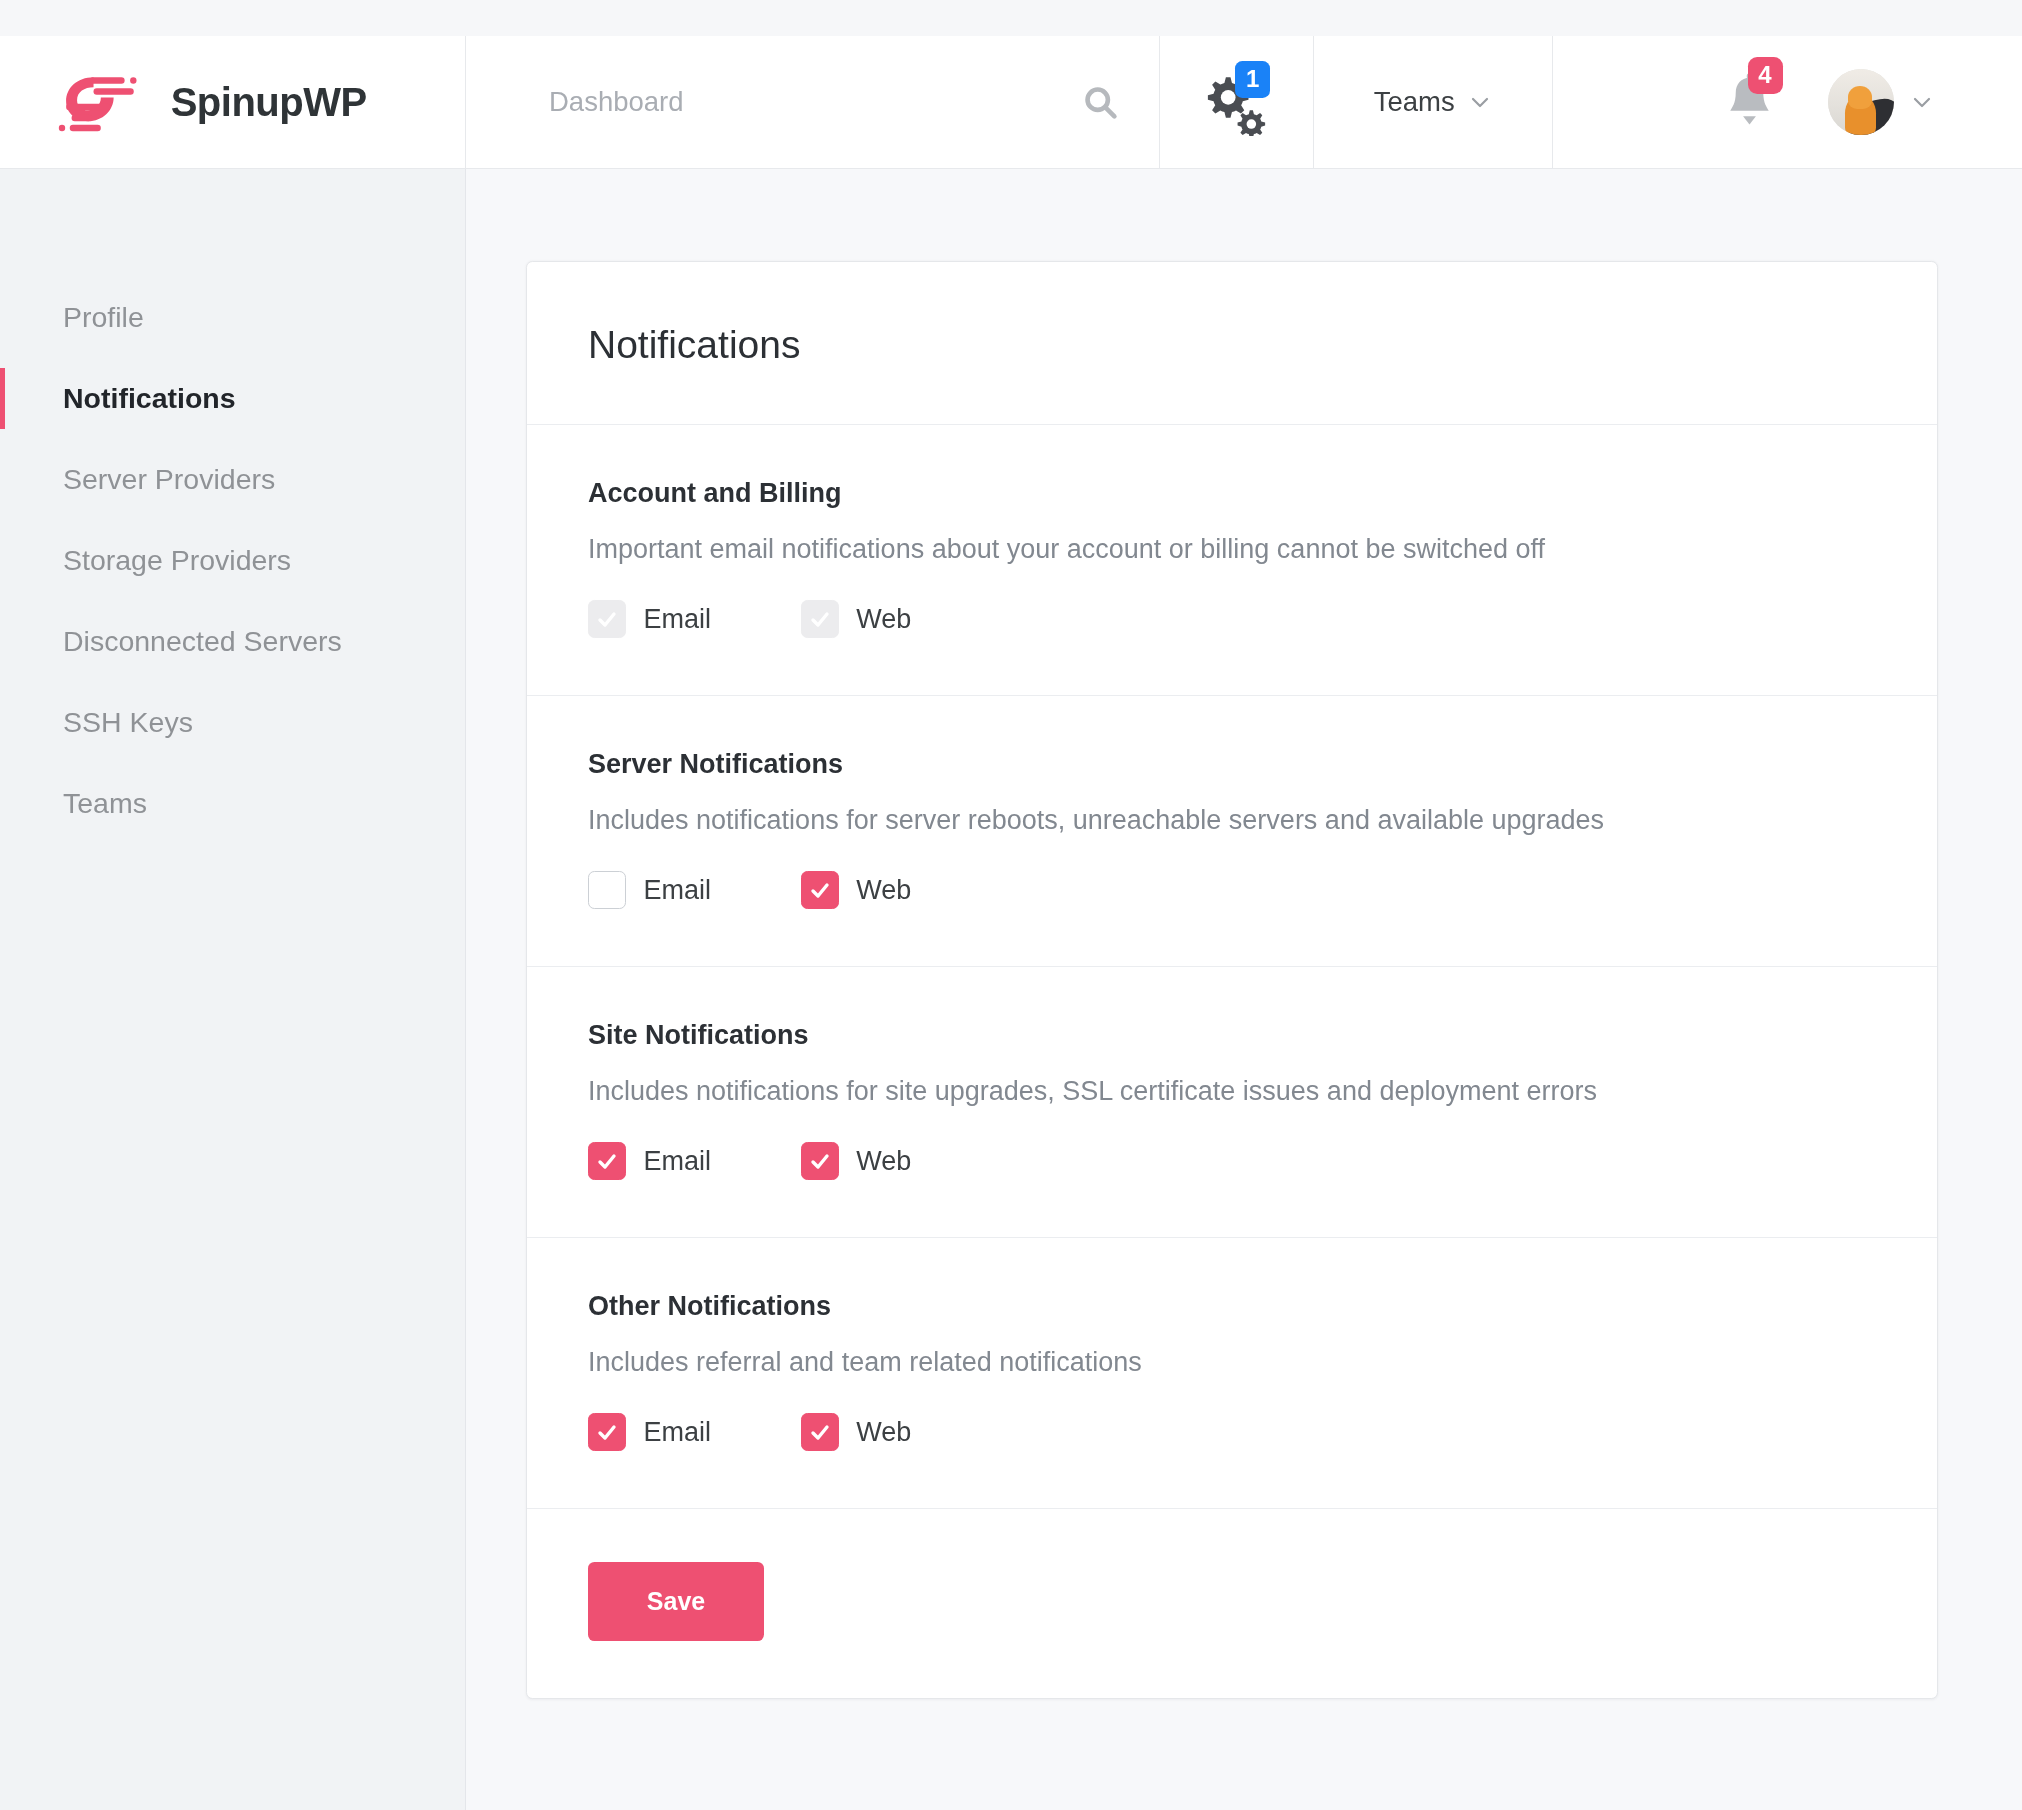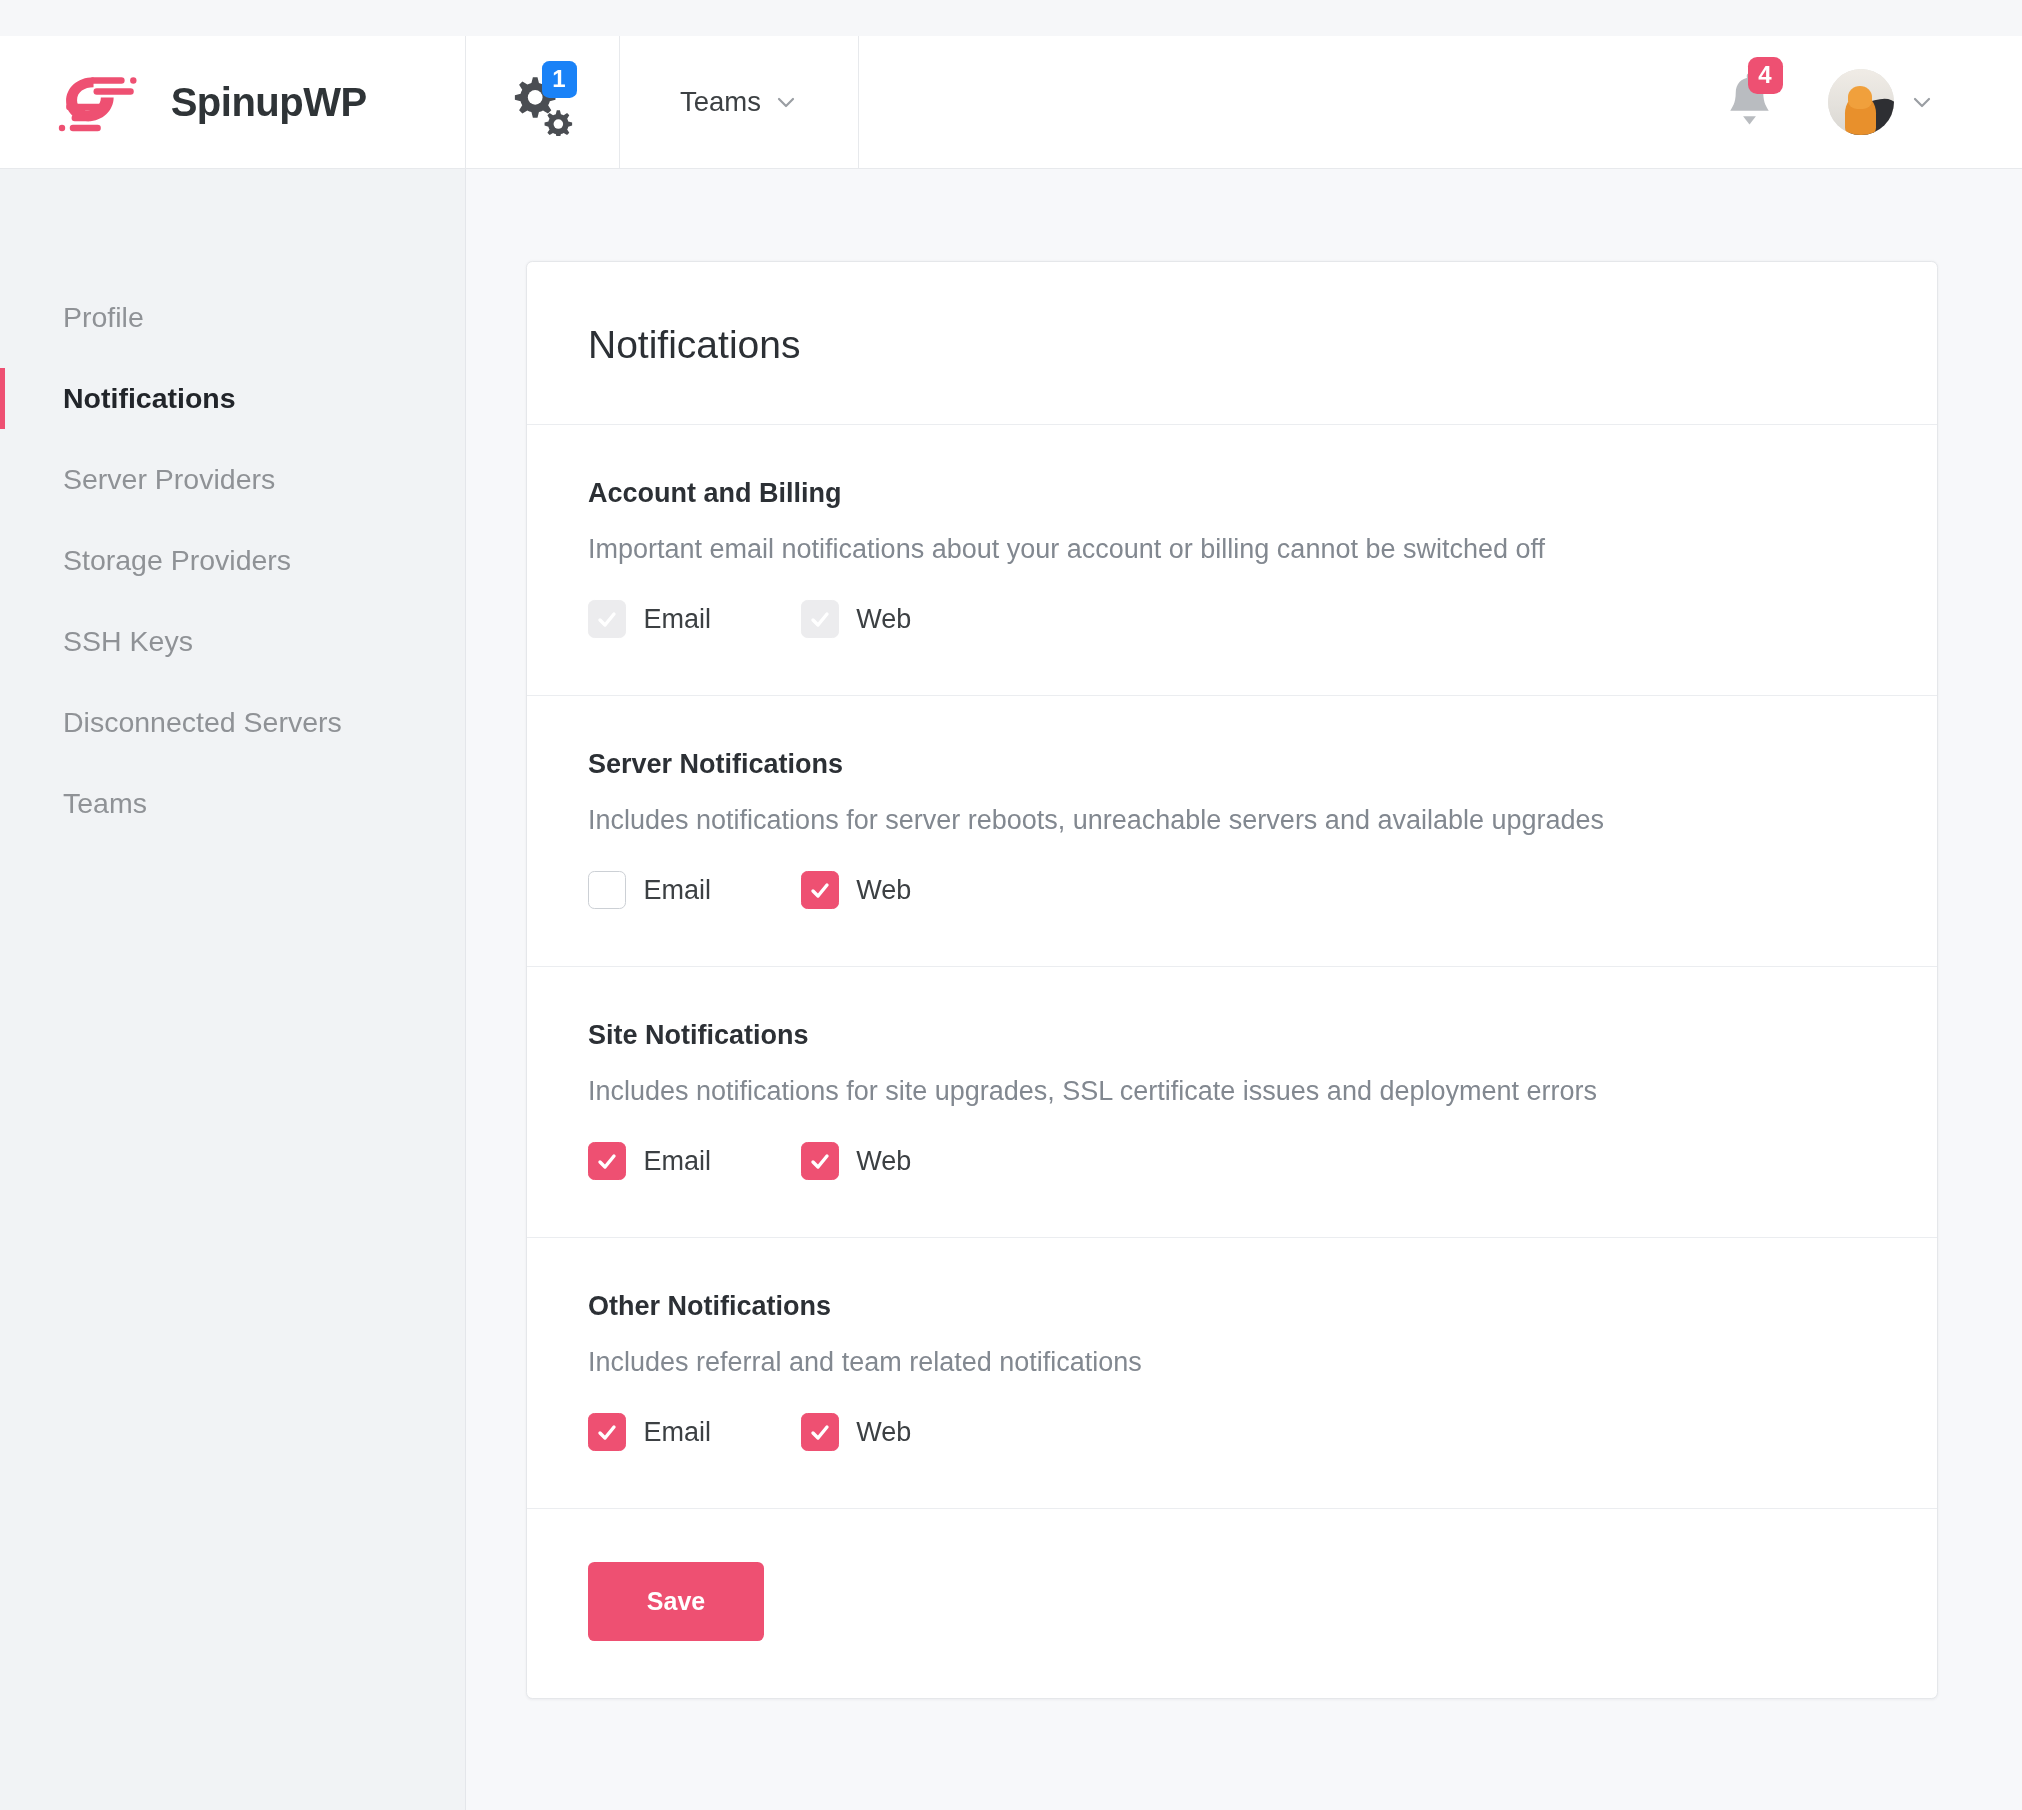--- a/index.html
+++ b/index.html
@@ -300,20 +300,29 @@
           <rect x="44" y="20" width="44" height="7" rx="3.5" fill="#ee5072"></rect>
           <rect x="14" y="37" width="48" height="7" rx="3.5" fill="#ee5072"></rect>
           <rect x="20" y="49" width="22" height="7" rx="3.5" fill="#ee5072"></rect>
           <rect x="18" y="60" width="34" height="7" rx="3.5" fill="#ee5072"></rect>
           <rect x="6" y="60" width="7" height="7" rx="3.5" fill="#ee5072"></rect>
         </svg>
       </div>
       <div class="brand-name">SpinupWP</div>
     </div>
 
+    <div class="search-zone">
+      <input class="search-input" type="text" value="" placeholder="Dashboard" style="">
+      <button class="search-icon-btn">
+        <svg viewBox="0 0 40 40" width="37" height="37">
+          <circle cx="17" cy="17" r="11" fill="none" stroke="#b6b9bd" stroke-width="5"></circle>
+          <line x1="25" y1="25" x2="35" y2="35" stroke="#b6b9bd" stroke-width="5" stroke-linecap="round"></line>
+        </svg>
+      </button>
+    </div>
 
     <div class="gear-zone">
       <div class="gear-wrap">
         <svg viewBox="0 0 78 74" width="72" height="68">
           <g fill="#4a4d52">
             <path d="M28 10 l5 0 1.6 6.2 a14 14 0 0 1 4.4 1.8 l5.4-3.4 3.6 3.6 -3.4 5.4 a14 14 0 0 1 1.8 4.4 l6.2 1.6 0 5 -6.2 1.6 a14 14 0 0 1 -1.8 4.4 l3.4 5.4 -3.6 3.6 -5.4-3.4 a14 14 0 0 1 -4.4 1.8 l-1.6 6.2 -5 0 -1.6-6.2 a14 14 0 0 1 -4.4-1.8 l-5.4 3.4 -3.6-3.6 3.4-5.4 a14 14 0 0 1 -1.8-4.4 l-6.2-1.6 0-5 6.2-1.6 a14 14 0 0 1 1.8-4.4 l-3.4-5.4 3.6-3.6 5.4 3.4 a14 14 0 0 1 4.4-1.8 Z"></path>
             <circle cx="30.5" cy="32" r="8" fill="#ffffff"></circle>
             <path d="M54 46 l3.4 0 1.1 4.2 a9.5 9.5 0 0 1 3 1.2 l3.7-2.3 2.4 2.4 -2.3 3.7 a9.5 9.5 0 0 1 1.2 3 l4.2 1.1 0 3.4 -4.2 1.1 a9.5 9.5 0 0 1 -1.2 3 l2.3 3.7 -2.4 2.4 -3.7-2.3 a9.5 9.5 0 0 1 -3 1.2 l-1.1 4.2 -3.4 0 -1.1-4.2 a9.5 9.5 0 0 1 -3-1.2 l-3.7 2.3 -2.4-2.4 2.3-3.7 a9.5 9.5 0 0 1 -1.2-3 l-4.2-1.1 0-3.4 4.2-1.1 a9.5 9.5 0 0 1 1.2-3 l-2.3-3.7 2.4-2.4 3.7 2.3 a9.5 9.5 0 0 1 3-1.2 Z"></path>
             <circle cx="55.7" cy="61" r="5.2" fill="#ffffff"></circle>
           </g>
@@ -364,24 +373,24 @@
       <div class="nav-item active">
         <span>Notifications</span>
       </div>
       <div class="nav-item">
         <span>Server Providers</span>
       </div>
       <div class="nav-item">
         <span>Storage Providers</span>
       </div>
       <div class="nav-item">
+        <span>Disconnected Servers</span>
+      </div>
+      <div class="nav-item">
         <span>SSH Keys</span>
-      </div>
-      <div class="nav-item">
-        <span>Disconnected Servers</span>
       </div>
       <div class="nav-item">
         <span>Teams</span>
       </div>
     </nav>
 
     <main class="content">
       <section class="card">
 
         <div class="card-head">

